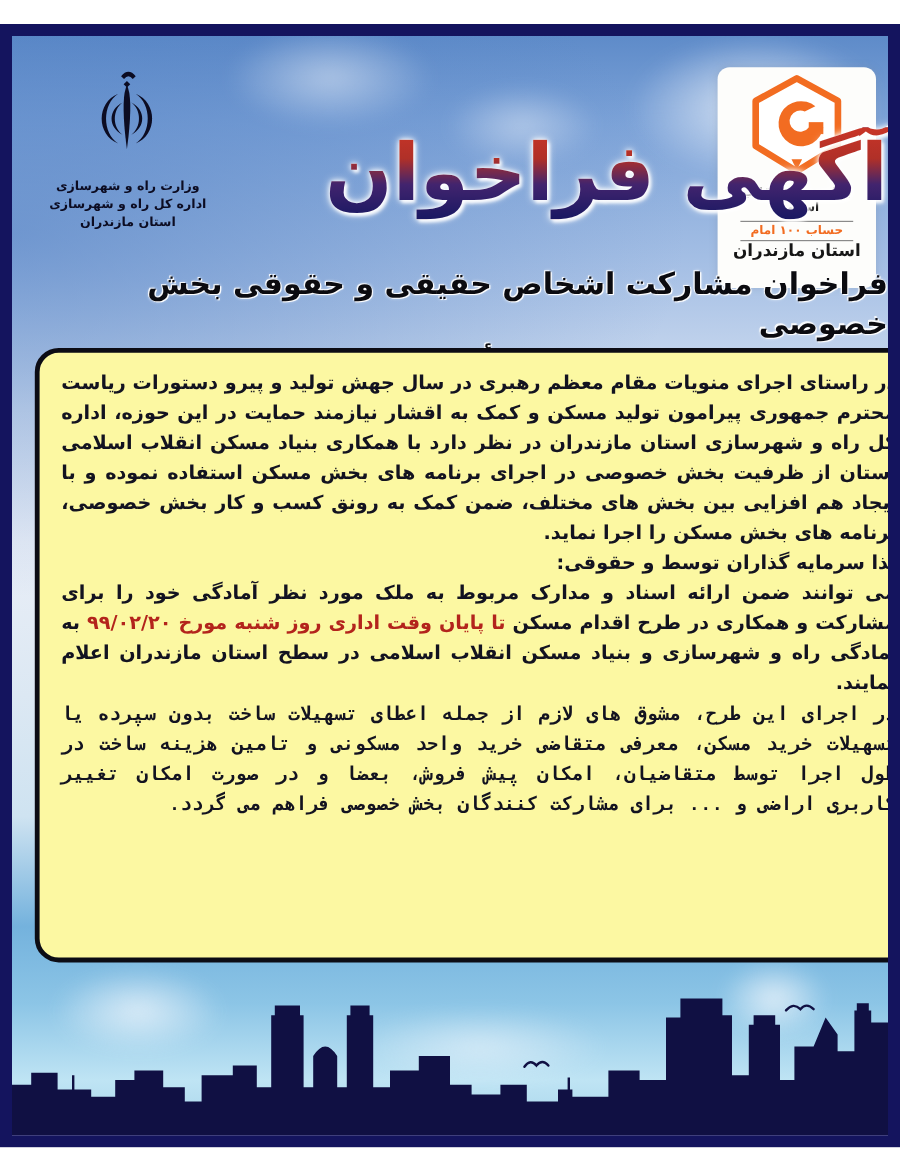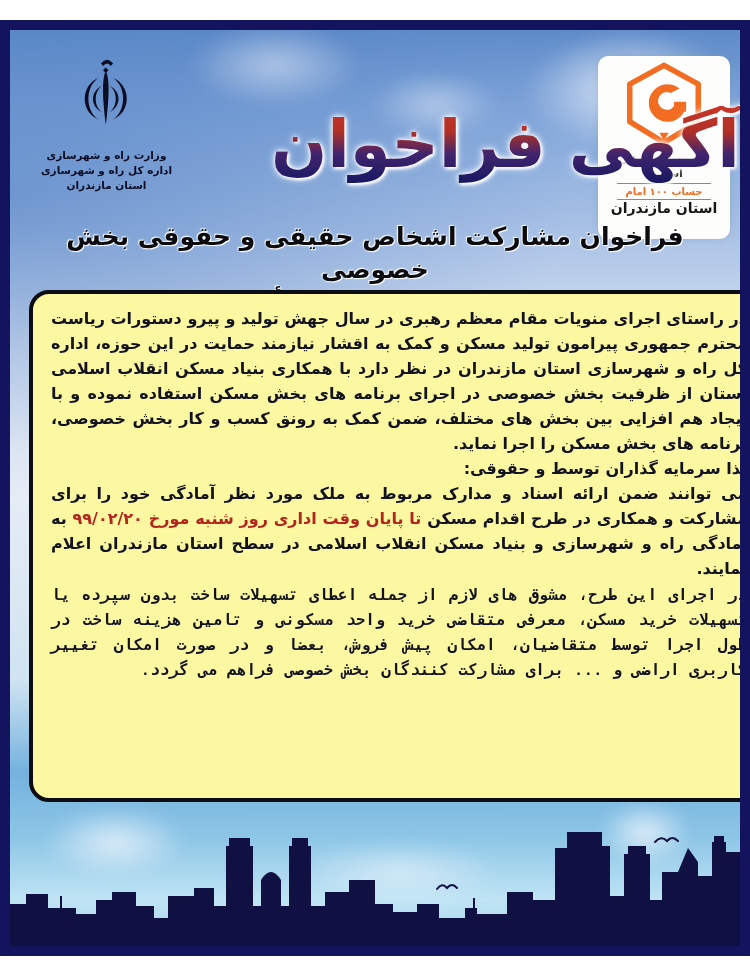--- a/index.html
+++ b/index.html
@@ -28,21 +28,21 @@
   .bonyad-card .l3{font-size:14px;font-weight:bold;color:#161616;line-height:13px;margin-top:2px;}
   
   .title-wrap{position:absolute;left:0;right:0;top:70px;text-decoration:underline;}
   .title-stack{position:relative;display:inline-block;}
   .title-glow{position:absolute;inset:0;color:#fff;
     text-shadow:0 0 4px #ffffff,0 0 8px rgba(255,255,255,.95),2px 2px 3px rgba(255,255,255,.9);}
   .title-text{position:relative;background:linear-gradient(180deg,#c93527 0%,#b03028 34%,#42246e 62%,#181862 100%);
     -webkit-background-clip:text;background-clip:text;color:#1c1c66;-webkit-text-fill-color:transparent;}
   .title-glow,.title-text{font-size:66px;font-weight:bold;line-height:1.35;white-space:nowrap;}
   
-  .subtitle{position:absolute;left:0;right:0;top:190px;text-align:center;color:#0b0b10;
+  .subtitle{position:absolute;left:0;right:0;top:190px;text-align:right;color:#0b0b10;
     font-size:25px;font-weight:bold;line-height:33px;
     text-shadow:0 0 3px #fff,1px 1px 0 rgba(255,255,255,.95),-1px -1px 0 rgba(255,255,255,.85);}
   
   .notice{position:absolute;left:19px;top:260px;width:740px;height:512px;box-sizing:border-box;
     background:#fcf8a2;border:4px solid #0c0c14;border-radius:20px;
     padding:12px 18px 10px;overflow:hidden;
     font-size:16px;font-weight:bold;color:#131320;line-height:25px;
     text-align:justify;direction:rtl;}
   .notice p{margin:0;}
   .notice p.gap{margin-top:3px;font-family:Liberation Mono, monospace;}

